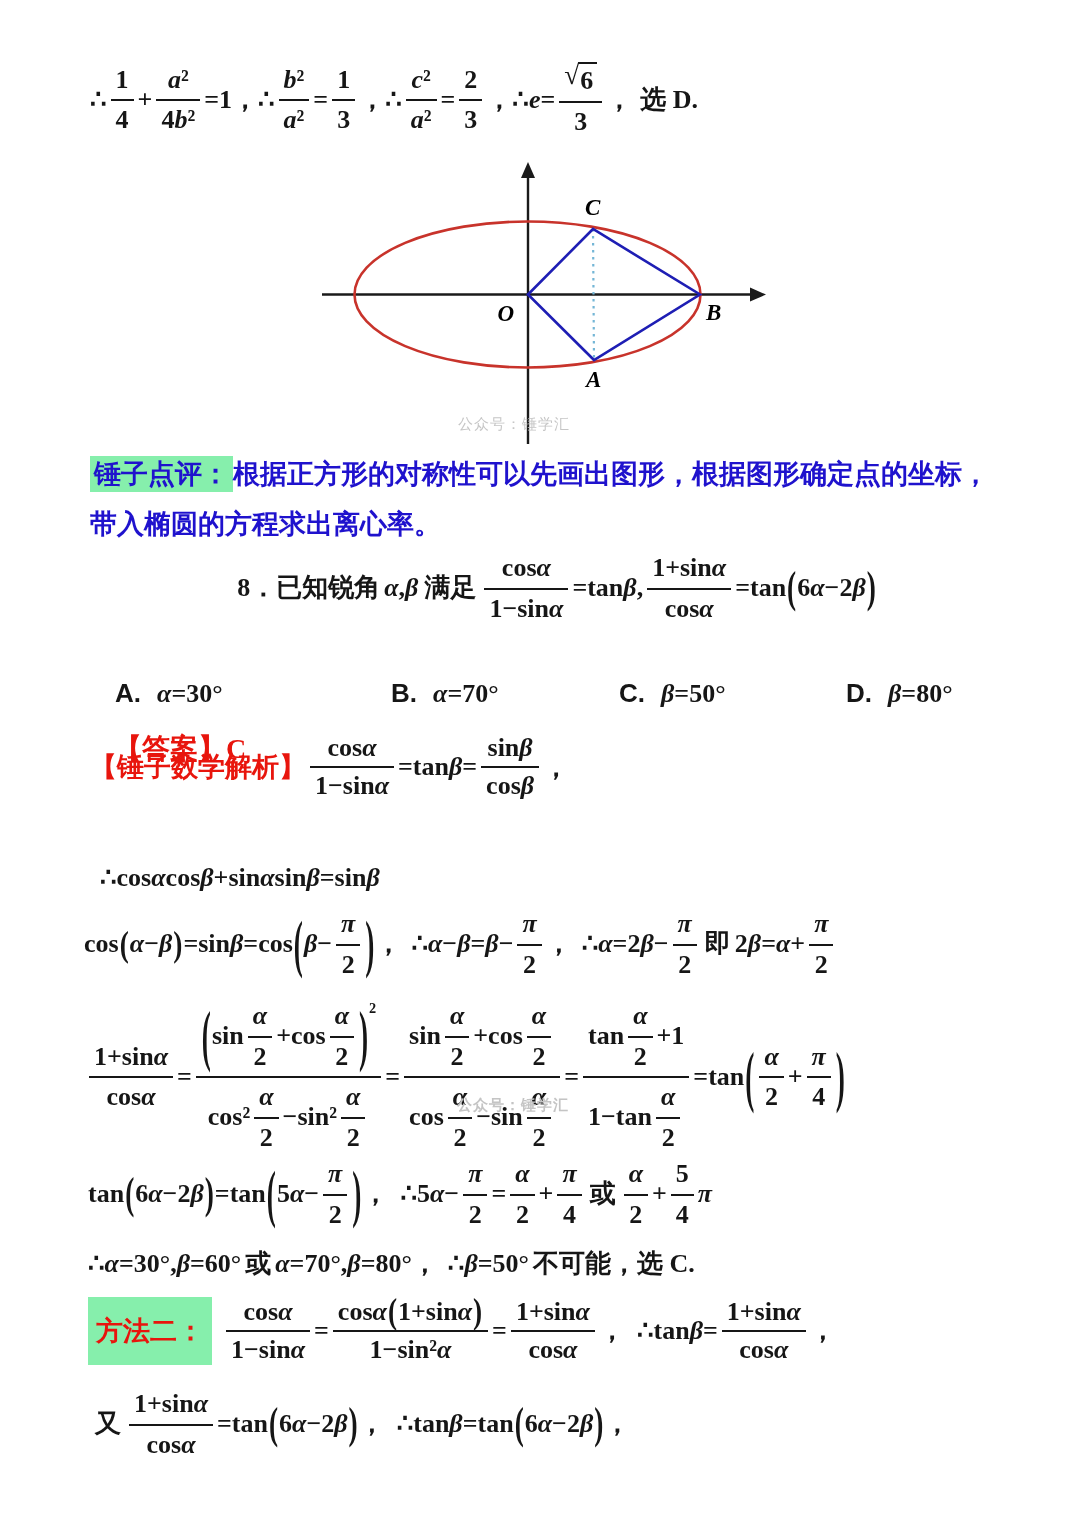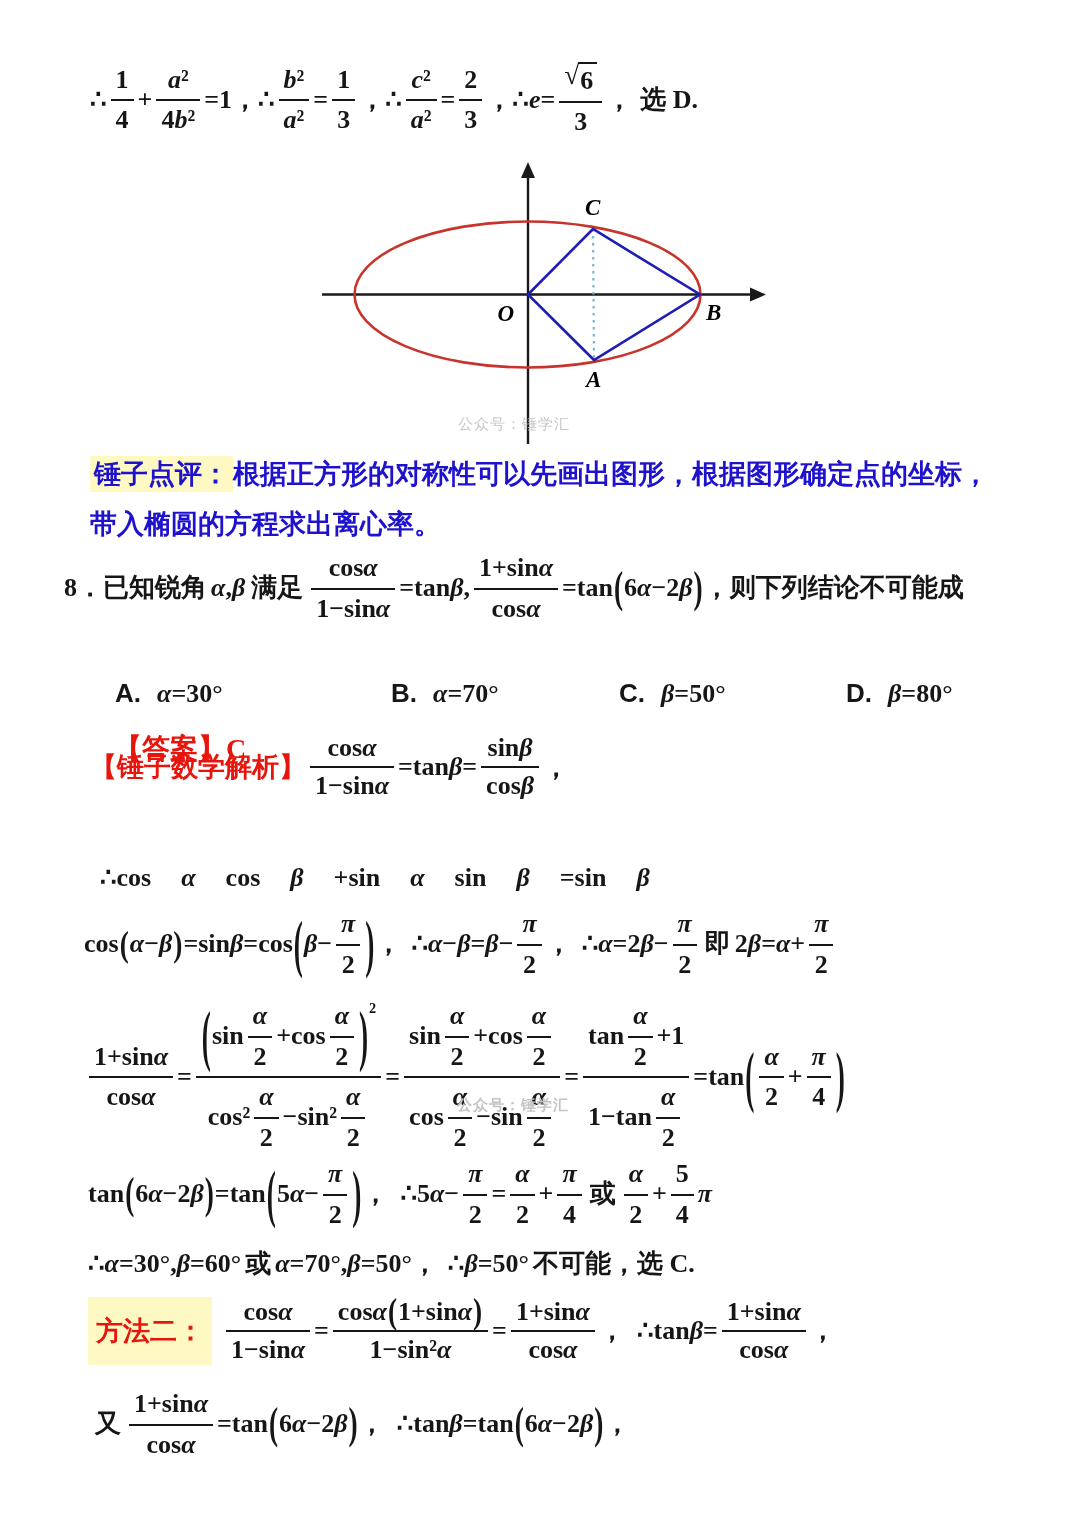--- a/index.html
+++ b/index.html
@@ -15,21 +15,21 @@
   .num{border-bottom:2.5px solid #161616;padding-bottom:3px;}
   .den{padding-top:3px;}
   .paren{display:inline-block;transform-origin:center;padding:0 1px;font-size:1.05em;font-weight:bold;}
   .msup{font-size:0.55em;position:relative;align-self:flex-start;}
   .gap{display:inline-block;height:1px;}
   .sqrt{display:inline-flex;align-items:flex-start;}
   .rad{line-height:1;font-size:1.05em;}
   .sqrt-body{border-top:2.5px solid #161616;padding:1px 4px 0 2px;margin-left:-1px;}
   .cjk-sans{font-family:"Liberation Sans",sans-serif;}
   .red{color:#e8150d;}
-  .hl{background:#fef9c3;}
+  .hl{background:#86efac;}
   .hl-pad{padding:16px 8px;}
   .hl-thin{padding:3px 4px;}
   .comment{font-family:"Liberation Sans",sans-serif;font-weight:bold;font-size:27px;line-height:1.85;color:#1f12cd;}
   .options{display:grid;grid-template-columns:276px 228px 227px auto;padding-left:25px;}
   .option{display:flex;align-items:center;}
   .opt-label{font-family:"Liberation Sans",sans-serif;font-weight:bold;font-size:26px;margin-right:16px;}
   .opt-math{display:flex;align-items:center;font-size:26px;font-weight:bold;}
   .answer-line{display:flex;align-items:center;font-size:28px;font-weight:bold;margin-left:24px;}
   .analysis-line{display:flex;align-items:center;flex-wrap:wrap;}
   .analysis-label{font-family:"Liberation Sans",sans-serif;font-weight:bold;font-size:27px;white-space:pre;}
@@ -145,21 +145,21 @@
       <text x="704" y="318" class="fig-label">B</text>
       <text x="584" y="385" class="fig-label">A</text>
       <text x="456" y="427" font-size="15" font-family="Liberation Sans, sans-serif" letter-spacing="1" fill="#c6c6c6">公众号：锤学汇</text>
     </svg>
   </div>
 
   <div class="block comment" style="top:450px;">
     <span class="hl hl-thin">锤子点评：</span><span>根据正方形的对称性可以先画出图形，根据图形确定点的坐标，带入椭圆的方程求出离心率。</span>
   </div>
 
-  <div class="block mline" style="top:552px;left:64px;right:30px;">
+  <div class="block mline" style="top:552px;left:64px;right:30px;justify-content:center;">
       <span class="up">8．已知锐角</span>
       <span class="gap" style="width: 4px;"></span>
       <span class="it">α</span>
       <span class="up">,</span>
       <span class="it">β</span>
       <span class="gap" style="width: 6px;"></span>
       <span class="up">满足</span>
       <span class="gap" style="width: 4px;"></span>
       <span class="frac">
         <span class="num">
@@ -184,21 +184,20 @@
           <span class="it">α</span>
         </span>
       </span>
       <span class="up">=tan</span>
       <span class="paren" style="transform: scaleY(1.6);">(</span>
       <span class="up">6</span>
       <span class="it">α</span>
       <span class="up">−2</span>
       <span class="it">β</span>
       <span class="paren" style="transform: scaleY(1.6);">)</span>
-      <span class="up">，则下列结论不可能成</span>
     </div>
 
   <div class="block options" style="top:678px;">
     <div class="option">
       <span class="opt-label">A.</span>
       <span class="opt-math">
           <span class="it">α</span>
           <span class="up">=30°</span>
         </span>
     </div>
@@ -253,21 +252,21 @@
           </span>
           <span class="den">
             <span class="up">cos</span>
             <span class="it">β</span>
           </span>
         </span>
         <span class="up">，</span>
       </span>
   </div>
 
-  <div class="block mline" style="top:862px;left:100px;gap:30px;">
+  <div class="block mline" style="top:862px;left:100px;">
       <span class="up">∴cos</span>
       <span class="it">α</span>
       <span class="up">cos</span>
       <span class="it">β</span>
       <span class="up">+sin</span>
       <span class="it">α</span>
       <span class="up">sin</span>
       <span class="it">β</span>
       <span class="up">=sin</span>
       <span class="it">β</span>
@@ -575,21 +574,21 @@
       <span class="it">α</span>
       <span class="up">=30°,</span>
       <span class="it">β</span>
       <span class="up">=60°</span>
       <span class="gap" style="width: 4px;"></span>
       <span class="up">或</span>
       <span class="gap" style="width: 4px;"></span>
       <span class="it">α</span>
       <span class="up">=70°,</span>
       <span class="it">β</span>
-      <span class="up">=50°，</span>
+      <span class="up">=80°，</span>
       <span class="gap" style="width: 10px;"></span>
       <span class="up">∴</span>
       <span class="it">β</span>
       <span class="up">=50°</span>
       <span class="gap" style="width: 4px;"></span>
       <span class="up">不可能，选 C.</span>
     </div>
 
   <div class="block analysis-line" style="top:1296px;left:88px;right:30px;">
     <span class="method-label red hl hl-pad">方法二：</span>

